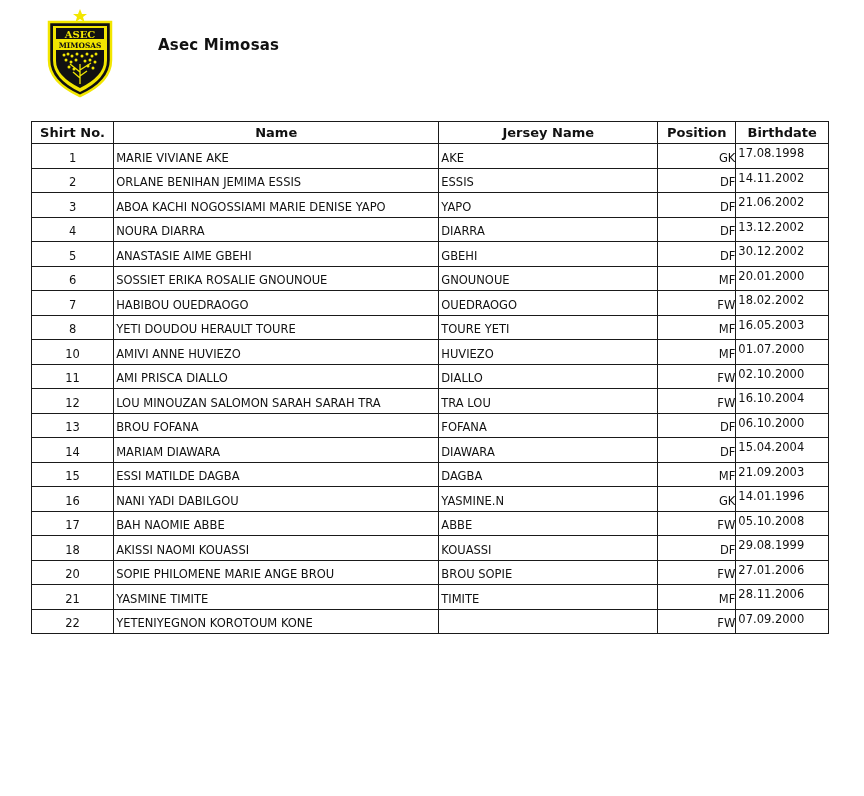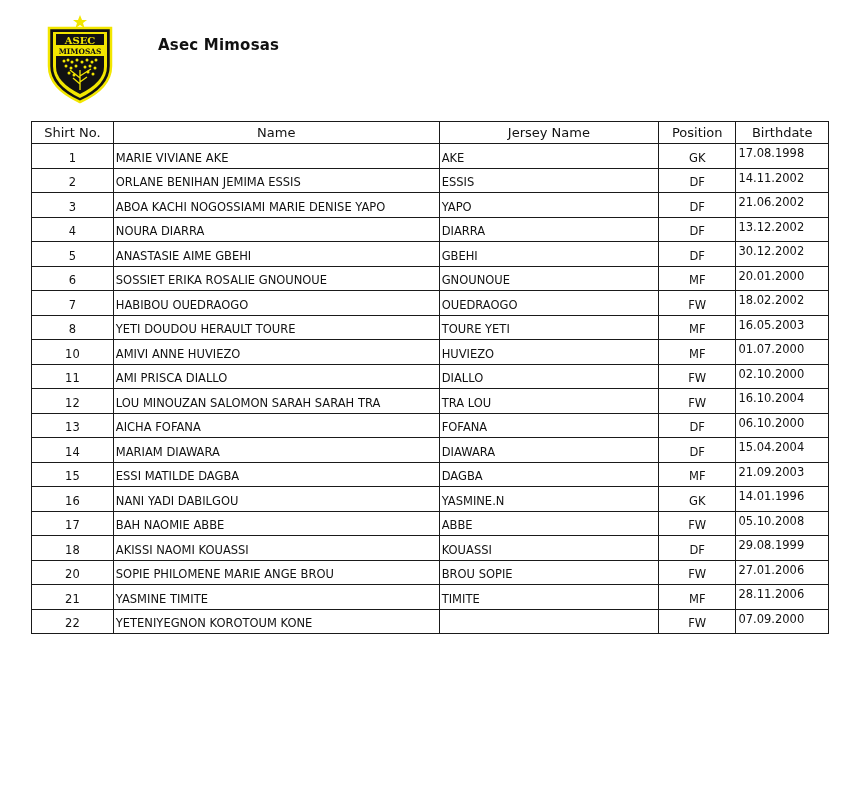--- a/index.html
+++ b/index.html
@@ -1,43 +1,43 @@
 <!DOCTYPE html>
 <html><head>
   <meta charset="utf-8">
   <style>
     html, body { margin: 0; padding: 0; background: #ffffff; }
     body {
       width: 864px; height: 796px; position: relative; overflow: hidden;
       font-family: "DejaVu Sans", sans-serif; color: #111;
     }
-    .logo { position: absolute; left: 46px; top: 14px; width: 68px; height: 90px; }
+    .logo { position: absolute; left: 46px; top: 8px; width: 68px; height: 90px; }
     .team-title {
       position: absolute; left: 158px; top: 36px;
       font-size: 15px; font-weight: bold; letter-spacing: 0.2px;
     }
     table.squad {
       position: absolute; left: 31px; top: 121px;
       border-collapse: collapse;
       width: 798px;
       font-size: 11.5px;
     }
     table.squad th, table.squad td {
       border: 1.5px solid #1a1a1a;
       padding: 0;
       height: 24.5px;
       box-sizing: border-box;
     }
     table.squad th {
-      font-size: 13px; font-weight: normal; text-align: center; height: 22px;
+      font-size: 13px; font-weight: bold; text-align: center; height: 22px;
     }
     .c-shirt { width: 87px; text-align: center; }
     .c-name { width: 350px; text-align: left; padding-left: 2px !important; }
     .c-jersey { width: 234px; text-align: left; padding-left: 2px !important; }
-    .c-pos { width: 80px; text-align: center; }
+    .c-pos { width: 80px; text-align: right; }
     .c-birth { width: 95px; text-align: left; padding-left: 2px !important; vertical-align: top; padding-top: 2px !important; }
     th.c-name, th.c-jersey, th.c-birth { text-align: center; padding-left: 0 !important; vertical-align: middle; padding-top: 0 !important; }
     td.c-shirt, td.c-name, td.c-jersey, td.c-pos { padding-top: 4px !important; vertical-align: middle; }
   </style>
 </head>
 <body>
 
 <div class="logo">
   <svg width="68" height="90" viewBox="0 0 68 90">
     <polygon points="34,1 36,6 41,6 37,9 38.5,14 34,11 29.5,14 31,9 27,6 32,6" fill="#f2e600"></polygon>
@@ -156,21 +156,21 @@
       </tr>
       <tr>
         <td class="c-shirt">12</td>
         <td class="c-name">LOU MINOUZAN SALOMON SARAH SARAH TRA</td>
         <td class="c-jersey">TRA LOU</td>
         <td class="c-pos">FW</td>
         <td class="c-birth">16.10.2004</td>
       </tr>
       <tr>
         <td class="c-shirt">13</td>
-        <td class="c-name">AICHA FOFANA</td>
+        <td class="c-name">BROU FOFANA</td>
         <td class="c-jersey">FOFANA</td>
         <td class="c-pos">DF</td>
         <td class="c-birth">06.10.2000</td>
       </tr>
       <tr>
         <td class="c-shirt">14</td>
         <td class="c-name">MARIAM DIAWARA</td>
         <td class="c-jersey">DIAWARA</td>
         <td class="c-pos">DF</td>
         <td class="c-birth">15.04.2004</td>

